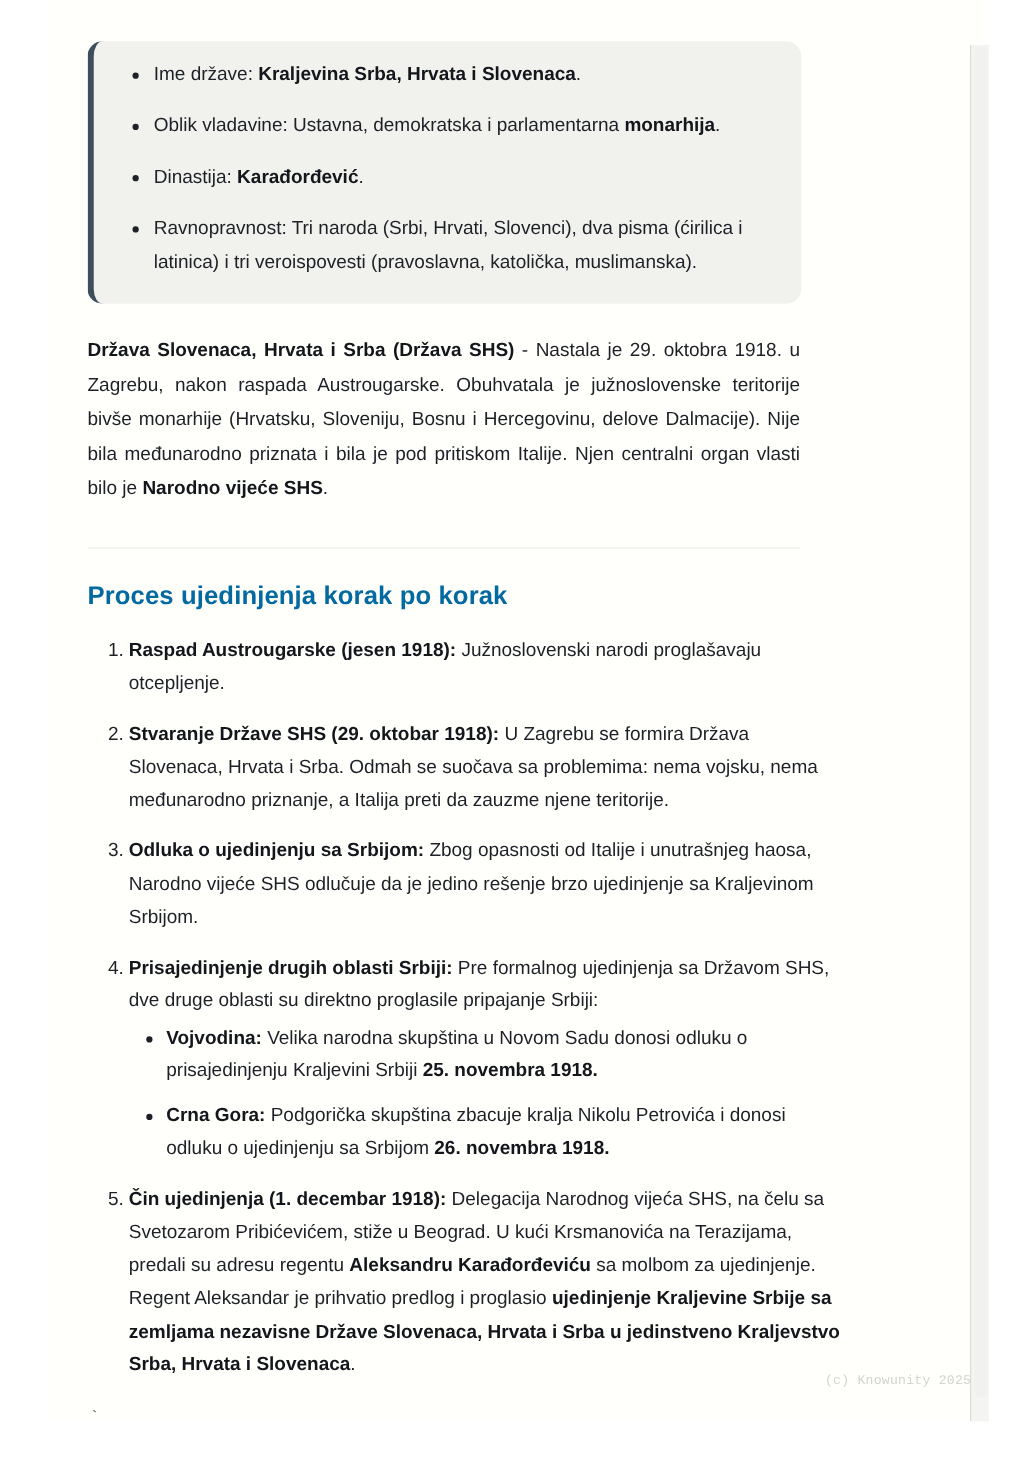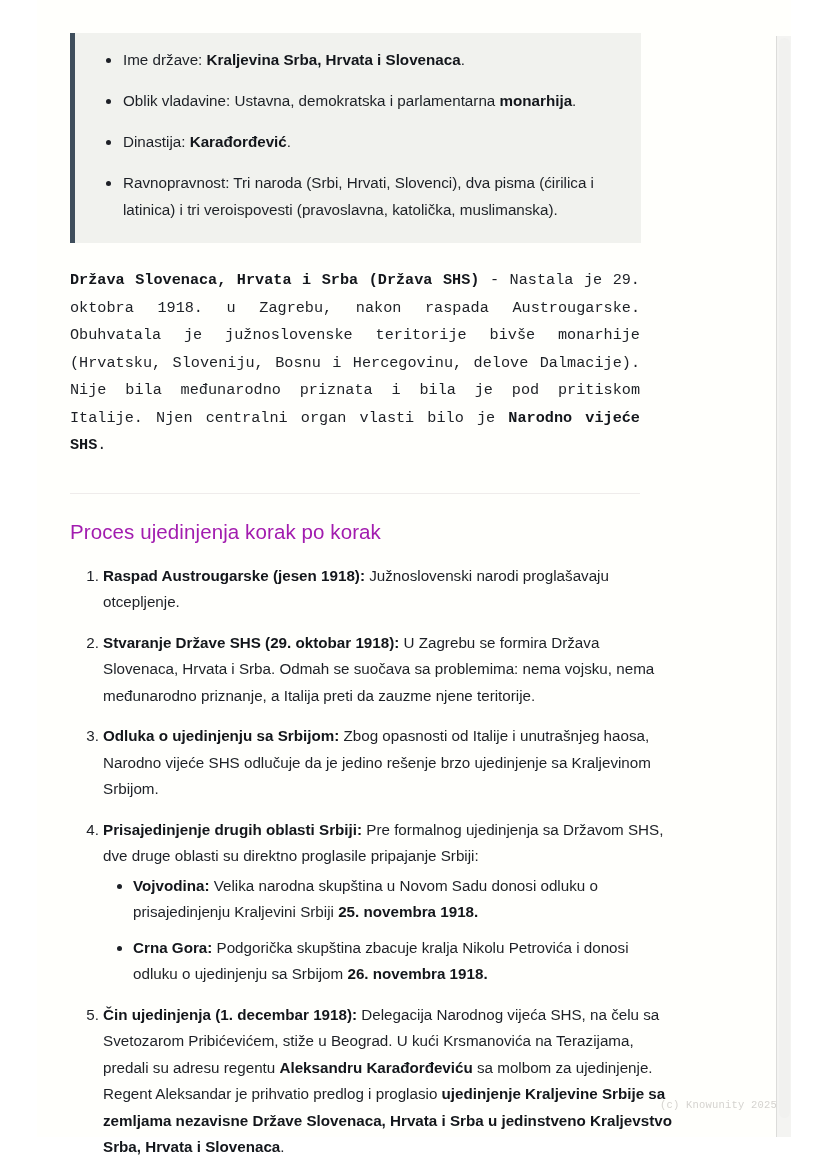--- a/index.html
+++ b/index.html
@@ -65,20 +65,21 @@
 
   
   .callout {
     position: relative;
     background: #f1f2ee;
     border-left: 5px solid #3f4e5c;
     padding: 14px 18px 20px 18px;
     box-sizing: border-box;
     margin: 33px 0 0 0;
     width: 571px;
+    border-radius: 12px;
   }
   .callout ul {
     margin: 0;
     padding: 0 0 0 30px;
     list-style: none;
   }
   .callout li {
     position: relative;
     font-size: 15.2px;
     line-height: 26.5px;
@@ -99,36 +100,35 @@
   }
 
   
   .para {
     font-size: 15.2px;
     line-height: 27.5px;
     text-align: justify;
     margin: 24px 0 15px 0;
     width: 570px;
     color: #1d2026;
-    font-family: Liberation Mono, monospace;
   }
 
   
   .divider {
     margin: 33px 0 0 0;
     width: 570px;
     height: 1px;
     background: #efeceb;
   }
 
   
   .section-title {
     font-size: 20.5px;
-    font-weight: 400;
-    color: #a21caf;
+    font-weight: 700;
+    color: #0369a1;
     margin: 26px 0 0 0;
     letter-spacing: 0.1px;
   }
 
   
   ol.steps {
     margin: 19px 0 0 0;
     padding: 0 0 0 33px;
     list-style: none;
     counter-reset: step;

